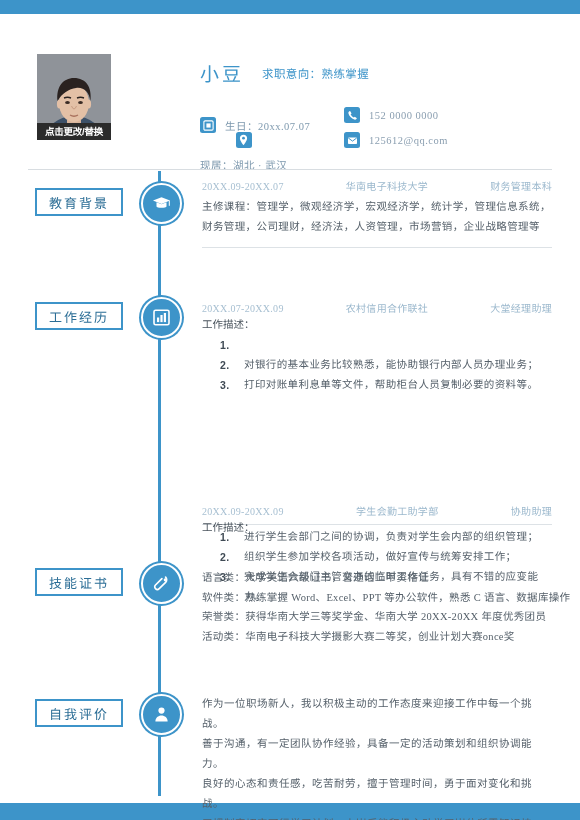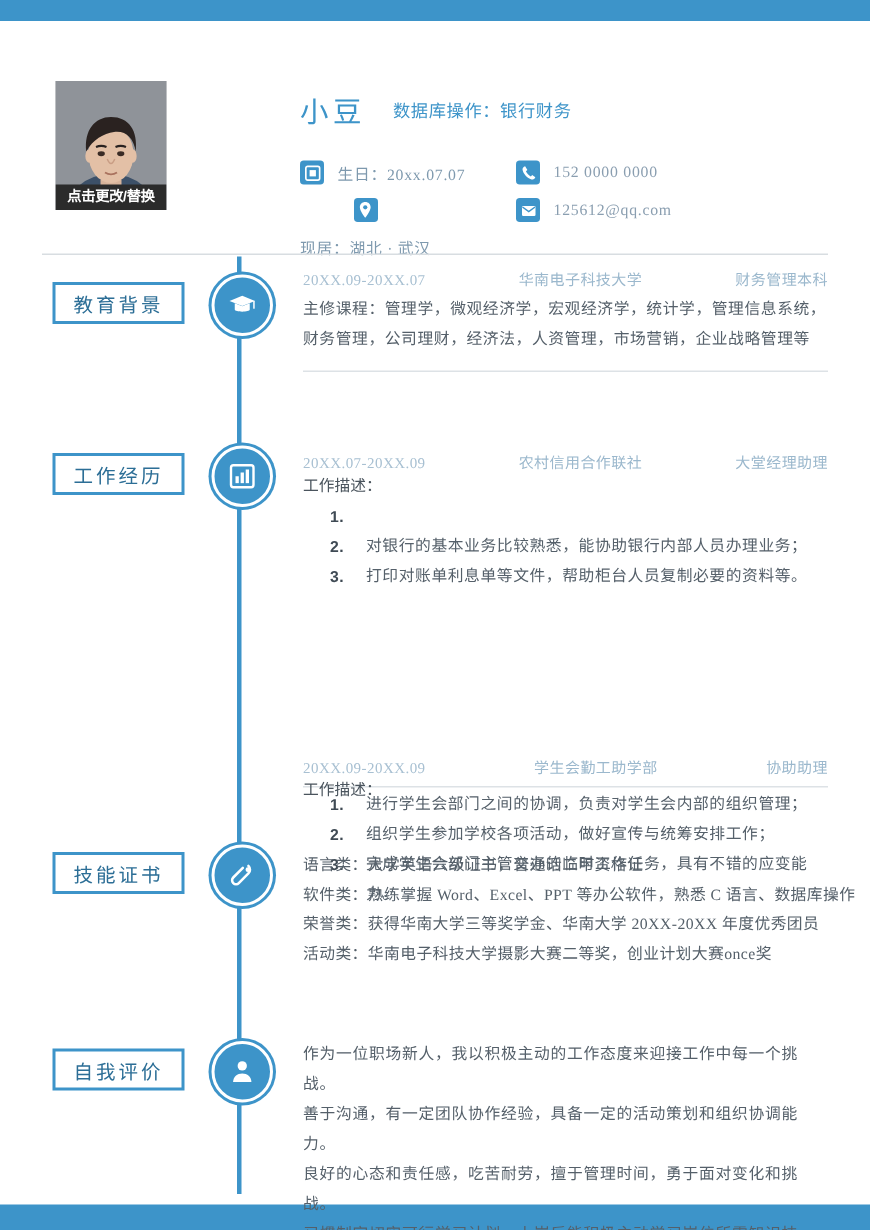--- a/index.html
+++ b/index.html
@@ -79,21 +79,21 @@
     font-size: 11.5px;
     color: #3d94c9;
     letter-spacing: 0.4px;
   }
   .contact-row {
     position: absolute;
     display: flex;
     align-items: center;
     gap: 9px;
   }
-  .ct-birth { left: 200px; top: 93px; }
+  .ct-birth { left: 200px; top: 103px; }
   .ct-loc   { left: 200px; top: 118px; flex-direction: column; }
   .ct-phone { left: 344px; top: 93px; }
   .ct-mail  { left: 344px; top: 118px; }
   .ct-icon {
     width: 16px; height: 16px;
     background: #3d94c9;
     border-radius: 2.5px;
     display: flex;
     align-items: center;
     justify-content: center;
@@ -257,21 +257,21 @@
         <ellipse cx="43.5" cy="48.5" rx="2.4" ry="1.6" fill="#3a2b25"></ellipse>
         <path d="M27 44 Q30.5 42.5 34 44" stroke="#2a2220" stroke-width="1.4" fill="none"></path>
         <path d="M40 44 Q43.5 42.5 47 44" stroke="#2a2220" stroke-width="1.4" fill="none"></path>
         <path d="M34.5 52 Q37 58 39.5 52" stroke="#c99d84" stroke-width="1" fill="none"></path>
         <path d="M33 61 Q37 63.5 41 61" stroke="#a9725e" stroke-width="1.3" fill="none"></path>
       </svg>
       <div class="photo-caption">点击更改/替换</div>
     </div>
 
     <div class="name">小豆</div>
-    <div class="objective">数据库操作：银行财务</div>
+    <div class="objective">求职意向：熟练掌握</div>
 
     <div class="contact-row ct-birth">
       <span class="ct-icon">
         <svg width="11" height="11" viewBox="0 0 11 11">
             <rect x="0.9" y="0.9" width="9.2" height="9.2" rx="1.2" fill="none" stroke="#fff" stroke-width="1.1"></rect>
             <rect x="3.4" y="3.4" width="4.2" height="4.2" fill="#fff"></rect>
           </svg>
       </span>
       <span class="ct-text">生日：20xx.07.07</span>
     </div>

